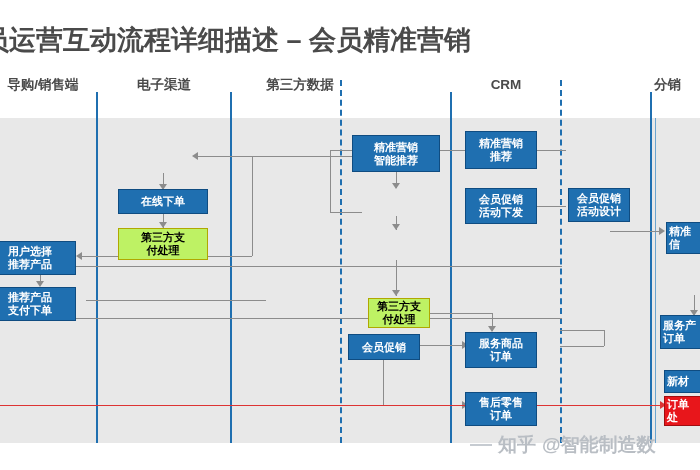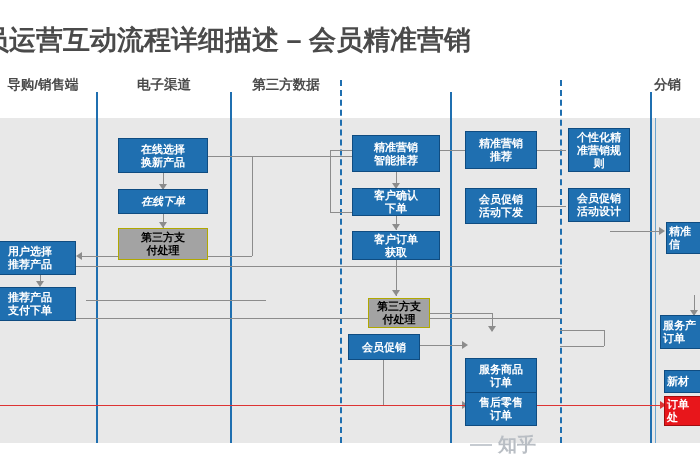--- a/index.html
+++ b/index.html
@@ -43,21 +43,21 @@
   .divider.thin { width:1px; background:#6ba4cf; }
 
   
   .node {
     position:absolute; display:flex; align-items:center; justify-content:center;
     text-align:center; font-weight:bold; line-height:13px;
     font-size:11px; color:#ffffff;
     background:#1f6fb0; border:1px solid #0f4c81;
     padding:1px 2px;
   }
-  .node.yellow { background:#a3a3a3; border:1px solid #b0a800; color:#000000;font-family:Liberation Serif, serif; }
+  .node.yellow { background:#bef264; border:1px solid #b0a800; color:#000000;font-family:Liberation Serif, serif; }
   .node.red    { background:#e8161b; border:1px solid #a00d10; color:#ffffff; }
 
   
   .ln { position:absolute; background:#8c8c8c; }
   .ln.h { height:1px; }
   .ln.v { width:1px; }
   .ln.red { background:#d33; }
   .arw { position:absolute; width:0; height:0; }
   .arw.left  { border-top:4px solid transparent; border-bottom:4px solid transparent; border-right:6px solid #8c8c8c; }
   .arw.right { border-top:4px solid transparent; border-bottom:4px solid transparent; border-left:6px solid #8c8c8c; }
@@ -82,22 +82,25 @@
   <div class="footer-band"></div>
 
   <div class="title">员运营互动流程详细描述 – 会员精准营销</div>
 
   <div class="lane-head" style="left:-12px;top:76px;width:110px;">
     <div>导购/销售端</div>
   </div>
   <div class="lane-head" style="left:100px;top:76px;width:128px;">
     <div>电子渠道</div>
   </div>
-  <div class="lane-head" style="left:234px;top:76px;width:104px;">
+  <div class="lane-head" style="left:248px;top:76px;width:104px;">
     <div>第三方数据</div>
+  </div>
+  <div class="lane-head" style="left:454px;top:76px;width:104px;">
+    <div>CRM</div>
   </div>
   <div class="lane-head" style="left:562px;top:76px;width:88px;">
   </div>
   <div class="lane-head" style="left:654px;top:76px;width:60px;text-align:left;">
     <div>分销</div>
   </div>
 
   <div class="divider" style="left:96px;top:92px;height:351px;"></div>
   <div class="divider" style="left:230px;top:92px;height:351px;"></div>
   <div class="divider dashed" style="left:340px;top:80px;height:363px;"></div>
@@ -176,74 +179,57 @@
 
   <div class="node" style="left:-16px;top:241px;width:92px;height:34px;">
     <span style="white-space:pre-line;">用户选择
 推荐产品</span>
   </div>
   <div class="node" style="left:-16px;top:287px;width:92px;height:34px;">
     <span style="white-space:pre-line;">推荐产品
 支付下单</span>
   </div>
 
-  <div class="node" style="left:118px;top:138px;width:90px;height:35px;">
-    <span style="white-space:pre-line;">在线选择
-换新产品</span>
-  </div>
   <div class="node" style="left:118px;top:189px;width:90px;height:25px;">
-    <span style="white-space:pre-line;font-style:italic;">在线下单</span>
+    <span style="white-space:pre-line;">在线下单</span>
   </div>
   <div class="node yellow" style="left:118px;top:228px;width:90px;height:32px;">
     <span style="white-space:pre-line;">第三方支
 付处理</span>
   </div>
 
   <div class="node" style="left:352px;top:135px;width:88px;height:37px;">
     <span style="white-space:pre-line;">精准营销
 智能推荐</span>
   </div>
-  <div class="node" style="left:352px;top:188px;width:88px;height:28px;">
-    <span style="white-space:pre-line;">客户确认
-下单</span>
-  </div>
-  <div class="node" style="left:352px;top:231px;width:88px;height:29px;">
-    <span style="white-space:pre-line;">客户订单
-获取</span>
-  </div>
   <div class="node yellow" style="left:368px;top:298px;width:62px;height:30px;">
     <span style="white-space:pre-line;">第三方支
 付处理</span>
   </div>
   <div class="node" style="left:348px;top:334px;width:72px;height:26px;">
     <span style="white-space:pre-line;">会员促销</span>
   </div>
 
   <div class="node" style="left:465px;top:131px;width:72px;height:38px;">
     <span style="white-space:pre-line;">精准营销
 推荐</span>
   </div>
   <div class="node" style="left:465px;top:188px;width:72px;height:36px;">
     <span style="white-space:pre-line;">会员促销
 活动下发</span>
   </div>
-  <div class="node" style="left:465px;top:332px;width:72px;height:36px;margin-top:26px;">
+  <div class="node" style="left:465px;top:332px;width:72px;height:36px;">
     <span style="white-space:pre-line;">服务商品
 订单</span>
   </div>
   <div class="node" style="left:465px;top:392px;width:72px;height:34px;">
     <span style="white-space:pre-line;">售后零售
 订单</span>
   </div>
 
-  <div class="node" style="left:568px;top:128px;width:62px;height:44px;">
-    <span style="white-space:pre-line;">个性化精
-准营销规
-则</span>
-  </div>
   <div class="node" style="left:568px;top:188px;width:62px;height:34px;">
     <span style="white-space:pre-line;">会员促销
 活动设计</span>
   </div>
 
   <div class="node" style="left:666px;top:222px;width:52px;height:32px;text-align:left;justify-content:flex-start;">
     <span style="white-space:pre-line;">精准
 信</span>
   </div>
   <div class="node" style="left:660px;top:315px;width:58px;height:34px;text-align:left;justify-content:flex-start;">
@@ -254,15 +240,16 @@
     <span style="white-space:pre-line;">新材</span>
   </div>
   <div class="node red" style="left:664px;top:396px;width:54px;height:30px;text-align:left;justify-content:flex-start;">
     <span style="white-space:pre-line;">订单
 处</span>
   </div>
 
   <div class="watermark">
     <span class="wm-dash"></span>
     <span>知乎</span>
+    <span>@智能制造数</span>
   </div>
 
 </div>
 
 </body></html>

